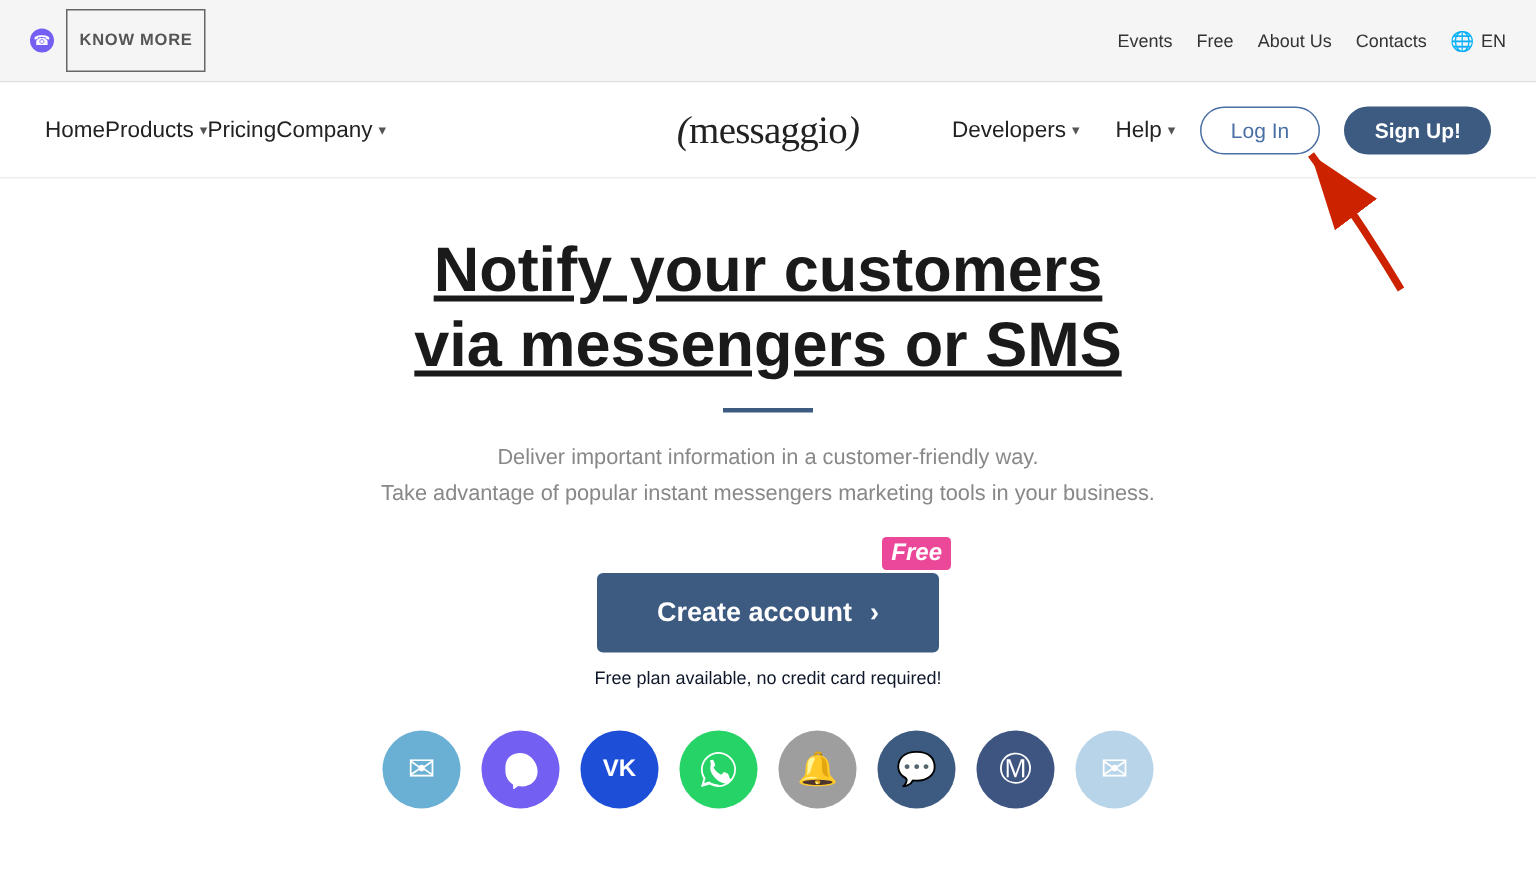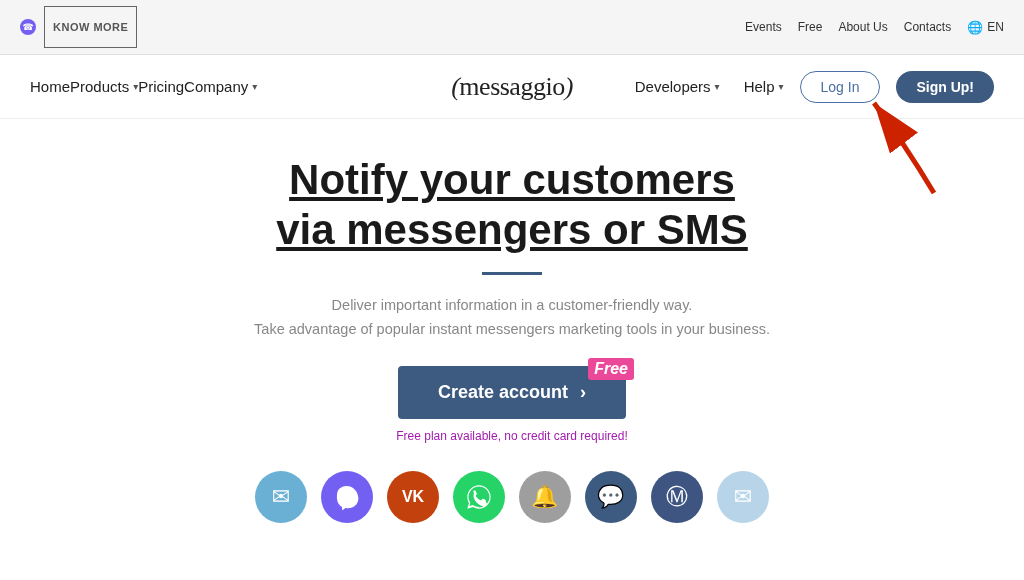--- a/index.html
+++ b/index.html
@@ -178,28 +178,29 @@
       border: none;
       border-radius: 4px;
       padding: 16px 40px;
       font-size: 18px;
       font-weight: 700;
       cursor: pointer;
       display: flex;
       align-items: flex-start;
       gap: 12px;
       min-width: 220px;
+      margin-top: 16px;
     }
     .cta-btn .arrow {
       font-size: 18px;
     }
     .cta-note {
       text-align: center;
       font-size: 12px;
-      color: #a21caf;
+      color: #0f172a;
       margin-bottom: 24px;
     }
 
     
     .channels-row {
       display: flex;
       align-items: center;
       justify-content: center;
       gap: 14px;
       padding-top: 4px;
@@ -209,21 +210,21 @@
       height: 52px;
       border-radius: 50%;
       display: flex;
       align-items: center;
       justify-content: center;
       font-size: 22px;
       color: #fff;
     }
     .ch-email { background: #6ab0d4; }
     .ch-viber { background: #7360f2; }
-    .ch-vk { background: #c2410c; }
+    .ch-vk { background: #1d4ed8; }
     .ch-whatsapp { background: #25d366; }
 
     
     .navbar-wrapper {
       position: relative;
     }
   </style>
 </head>
 <body>
 

